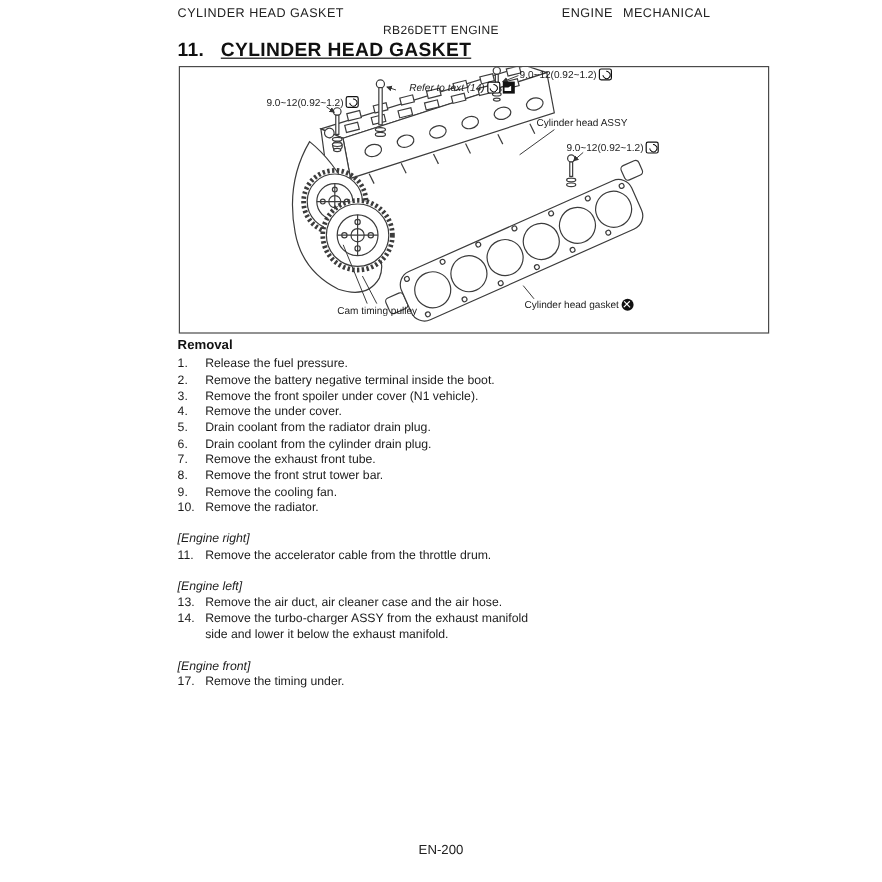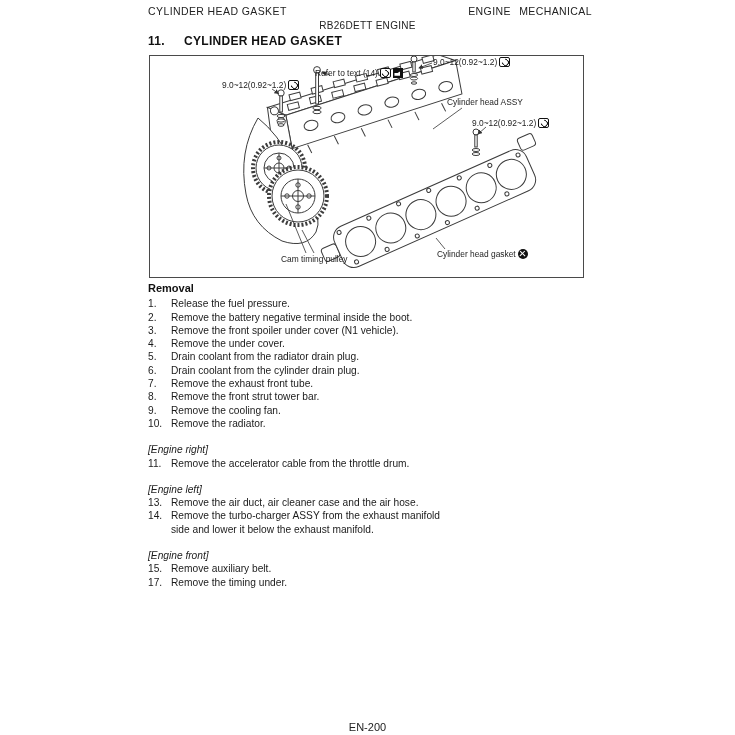--- a/index.html
+++ b/index.html
@@ -6,26 +6,26 @@
   body {
     width:735px; height:735px; position:relative;
     background:#ffffff; color:#1b1b1b;
     font-family:"Liberation Sans", sans-serif;
     overflow:hidden;
   }
   
   .hdr-left  { position:absolute; left:148px; top:5px;  font-size:10.5px; letter-spacing:.4px; color:#222; }
   .hdr-right { position:absolute; right:143px; top:5px; font-size:10.5px; letter-spacing:.4px; word-spacing:5px; color:#222; }
   .subhdr    { position:absolute; left:0; right:0; top:20px; text-align:center; font-size:10px; letter-spacing:.3px; color:#222; }
-  .sec-head  { position:absolute; left:148px; top:34px; font-size:12px; font-weight:bold; letter-spacing:.3px; color:#111; }
+  .sec-head  { position:absolute; left:148px; top:34px; font-size:16px; font-weight:bold; letter-spacing:.3px; color:#111;text-decoration:underline; }
   .sec-head .sec-num { display:inline-block; width:36px; }
 
   
   .figure {
-    position:absolute; left:149px; top:55px; width:435px; height:223px;
+    position:absolute; left:149px; top:55px; width:492px; height:223px;
     border:1px solid #4a4a4a; background:#fff; box-sizing:border-box;
   }
   .figure svg { position:absolute; left:0; top:0; }
   .fig-label {
     position:absolute; font-size:8.4px; color:#1d1d1d; white-space:nowrap;
     display:flex; align-items:center; gap:2px; line-height:10px;
   }
   .legend { position:absolute; left:4px; top:178px; }
   .legend-row { display:flex; align-items:center; gap:5px; font-size:8.4px; color:#1d1d1d; margin-bottom:3px; }
 
@@ -52,21 +52,21 @@
   
   .removal { position:absolute; left:148px; top:282px; width:292px; font-size:10.2px; line-height:13.3px; }
   .removal-title { font-size:11px; font-weight:bold; margin:0 0 2px 0; color:#111; }
   .group { margin-top:13px; }
   .group-head { margin:0 0 0 0;font-style:italic; }
   .item { display:flex; }
   .item .num { flex:0 0 23px; }
   .item .txt { flex:1; text-align:justify; }
 
   
-  .footer { position:absolute; left:0; right:0; top:703px; text-align:center; font-size:11px; color:#222;margin-top:18px; }
+  .footer { position:absolute; left:0; right:0; top:703px; text-align:center; font-size:11px; color:#222; }
 </style>
 </head>
 <body>
 
 <div class="hdr-left">CYLINDER HEAD GASKET</div>
 <div class="hdr-right">ENGINE  MECHANICAL</div>
 <div class="subhdr">RB26DETT ENGINE</div>
 
 <div class="sec-head">
   <span class="sec-num">11.</span><span>CYLINDER HEAD GASKET</span>
@@ -206,21 +206,21 @@
       <line x1="164" y1="197" x2="152" y2="174"></line>
       <line x1="295" y1="193" x2="286" y2="182"></line>
     </g>
   </svg>
 
   <div class="fig-label" style="left:283px; top:1px;">
     <span>9.0~12(0.92~1.2)</span>
     <span class="ic ic-torque"></span>
   </div>
 
-  <div class="fig-label" style="left:165px; top:12px;">
+  <div class="fig-label" style="left:191px; top:12px;font-style:italic;">
     <span>Refer to text (14)</span>
     <span class="ic ic-torque"></span>
     <span class="ic ic-oil"></span>
   </div>
 
   <div class="fig-label" style="left:72px; top:24px;">
     <span>9.0~12(0.92~1.2)</span>
     <span class="ic ic-torque"></span>
   </div>
 
@@ -306,23 +306,19 @@
       </div>
     <div class="item">
         <span class="num">14.</span>
         <span class="txt">Remove the turbo-charger ASSY from the exhaust manifold side and lower it below the exhaust manifold.</span>
       </div>
   </div>
 
   <div class="group">
     <div class="group-head">[Engine front]</div>
     <div class="item">
-        <span class="num">15.</span>
-        <span class="txt">Remove auxiliary belt.</span>
-      </div>
-    <div class="item">
         <span class="num">17.</span>
         <span class="txt">Remove the timing under.</span>
       </div>
   </div>
 </div>
 
 <div class="footer">EN-200</div>
 
 </body></html>

